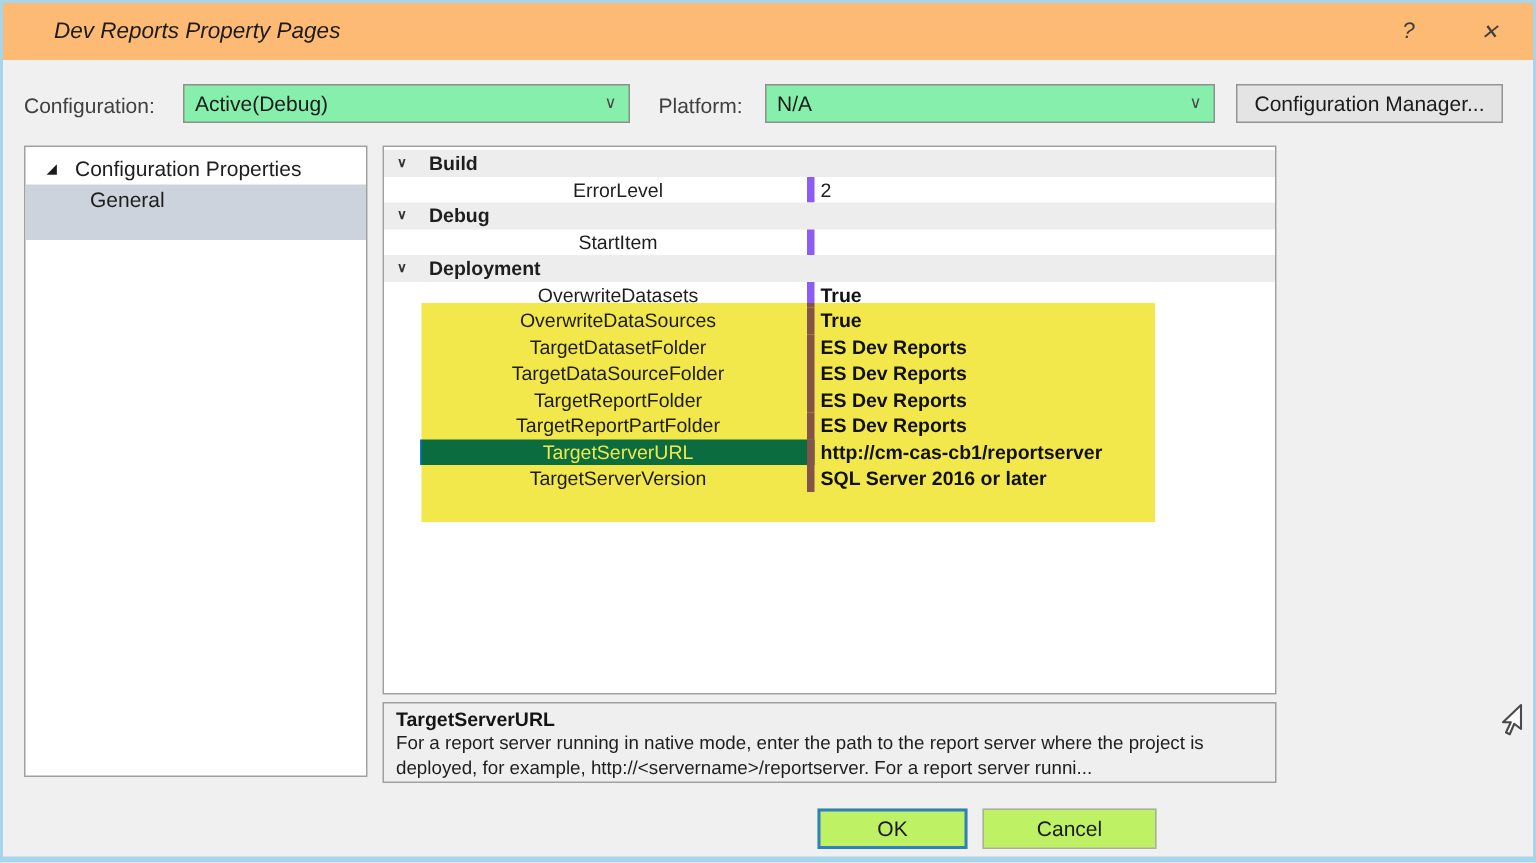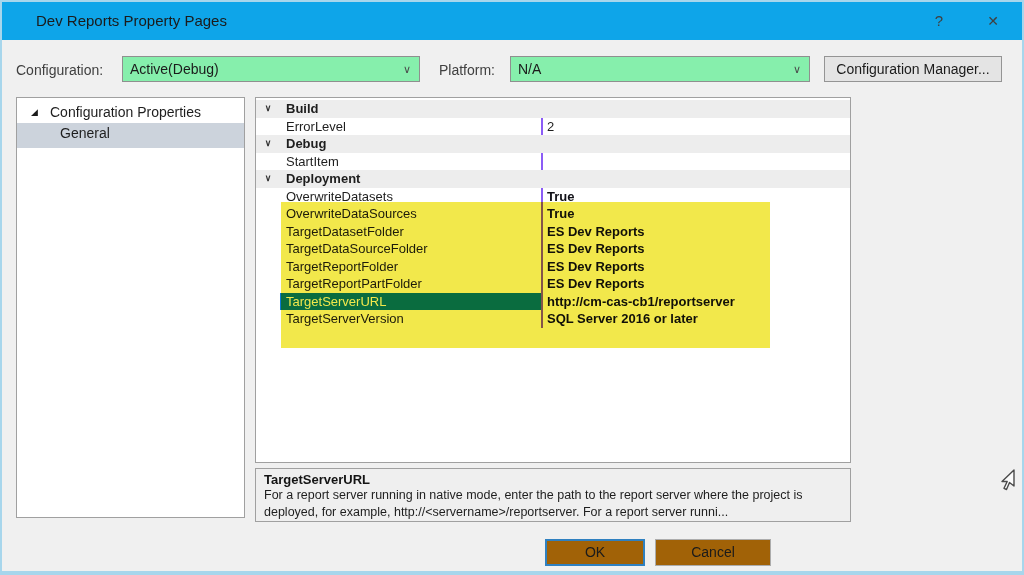--- a/index.html
+++ b/index.html
@@ -3,66 +3,66 @@
 <meta charset="utf-8">
 <style>
   * { margin:0; padding:0; box-sizing:border-box; }
   html,body { width:1024px; height:575px; background:#e8e8e8; font-family:"Liberation Sans", sans-serif; }
   #window {
     position:relative; width:1024px; height:575px; background:#f0f0f0;
     border:2px solid #a7d6ec; border-bottom:4px solid #a7d6ec; overflow:hidden;
     color:#1e1e1e;
   }
   
-  .titlebar { position:absolute; left:0; top:0; width:100%; height:38px; background:#0ea5e9; }
+  .titlebar { position:absolute; left:0; top:0; width:100%; height:38px; background:#fdba74;font-style:italic; }
   .title { position:absolute; left:34px; top:0; line-height:38px; font-size:15px; color:#1b1b1b; }
   .tb-btn { position:absolute; top:0; height:38px; line-height:38px; text-align:center; font-size:15px; color:#404040; cursor:default; }
   .help { left:922px; width:30px; }
   .close { left:974px; width:34px; font-size:14px; }
   
   .lab { position:absolute; font-size:14px; color:#404040; }
   .combo {
     position:absolute; height:26px; background:#86efac; border:1px solid #8f8f8f;
     font-size:14px; line-height:24px; padding-left:7px; color:#1b1b1b;
   }
   .combo .chev { position:absolute; right:8px; top:0; line-height:24px; font-size:11px; color:#4a4a4a; }
   .btn {
     position:absolute; height:26px; background:#e4e4e4; border:1px solid #949494;
     font-size:14px; text-align:center; line-height:24px; color:#1b1b1b;
   }
   
   .tree { position:absolute; left:14px; top:95px; width:229px; height:421px; background:#ffffff; border:1px solid #a0a0a0; }
   .tree-root { position:relative; height:22px; line-height:22px; font-size:14px; margin-top:3px; }
   .tree-root .exp { position:absolute; left:14px; top:0; font-size:9px; color:#1b1b1b; }
   .tree-root .rlab { position:absolute; left:33px; top:0; }
-  .tree-item { position:relative; height:25px; line-height:21px; font-size:14px;padding-left:36px; }
+  .tree-item { position:relative; height:37px; line-height:21px; font-size:14px;padding-left:36px; }
   .tree-item.selected { background:#ccd3dc; }
   .tree-item .ilab { position:absolute; left:43px; top:0; }
   
   .grid { position:absolute; left:253px; top:95px; width:596px; height:366px; background:#ffffff; border:1px solid #a0a0a0; overflow:hidden; }
   .gridrows { position:absolute; left:0; top:2px; width:100%; }
   .grow { position:relative; height:17.5px; line-height:17.5px; font-size:13px; display:flex; }
   .grow.cat { background:#ededed; font-weight:bold; }
   .gutter { width:24px; flex:0 0 24px; text-align:center; }
   .chev { font-size:9px; color:#333; line-height:17px; }
   .catname { padding-left:6px; }
-  .pname { flex:0 0 263px; padding-left:6px; border-right:2px solid #8b5cf6; }
+  .pname { flex:0 0 263px; padding-left:6px; border-right:5px solid #8b5cf6;text-align:center; }
   .pname.sel { background:var(--sel-blue); color:#ffffff; }
   .pval { flex:1; padding-left:4px; white-space:nowrap; }
   .pval.b { font-weight:bold; color:#111118; }
   .yellow-overlay {
     position:absolute; left:25px; top:104px; width:489px; height:146px;
     background:var(--yellow); mix-blend-mode:multiply; pointer-events:none;
   }
   
   .desc { position:absolute; left:253px; top:466px; width:596px; height:54px; background:#efefef; border:1px solid #a0a0a0; padding:3px 8px; overflow:hidden; }
   .desc-title { font-size:13px; font-weight:bold; color:#141414; }
   .desc-text { font-size:12.5px; line-height:17px; color:#1e1e1e; }
   
-  .action { position:absolute; top:537px; height:27px; background:#a16207; border:1px solid #acacac; font-size:14px; line-height:25px; text-align:center; color:#1b1b1b; }
+  .action { position:absolute; top:537px; height:27px; background:#bef264; border:1px solid #acacac; font-size:14px; line-height:25px; text-align:center; color:#1b1b1b; }
   .action.default { border:2px solid var(--accent); line-height:23px; }
   
   .cursor { position:absolute; left:997px; top:466px; pointer-events:none; }
 </style>
 </head>
 <body>
 
 <div id="window">
 
   <div class="titlebar">

